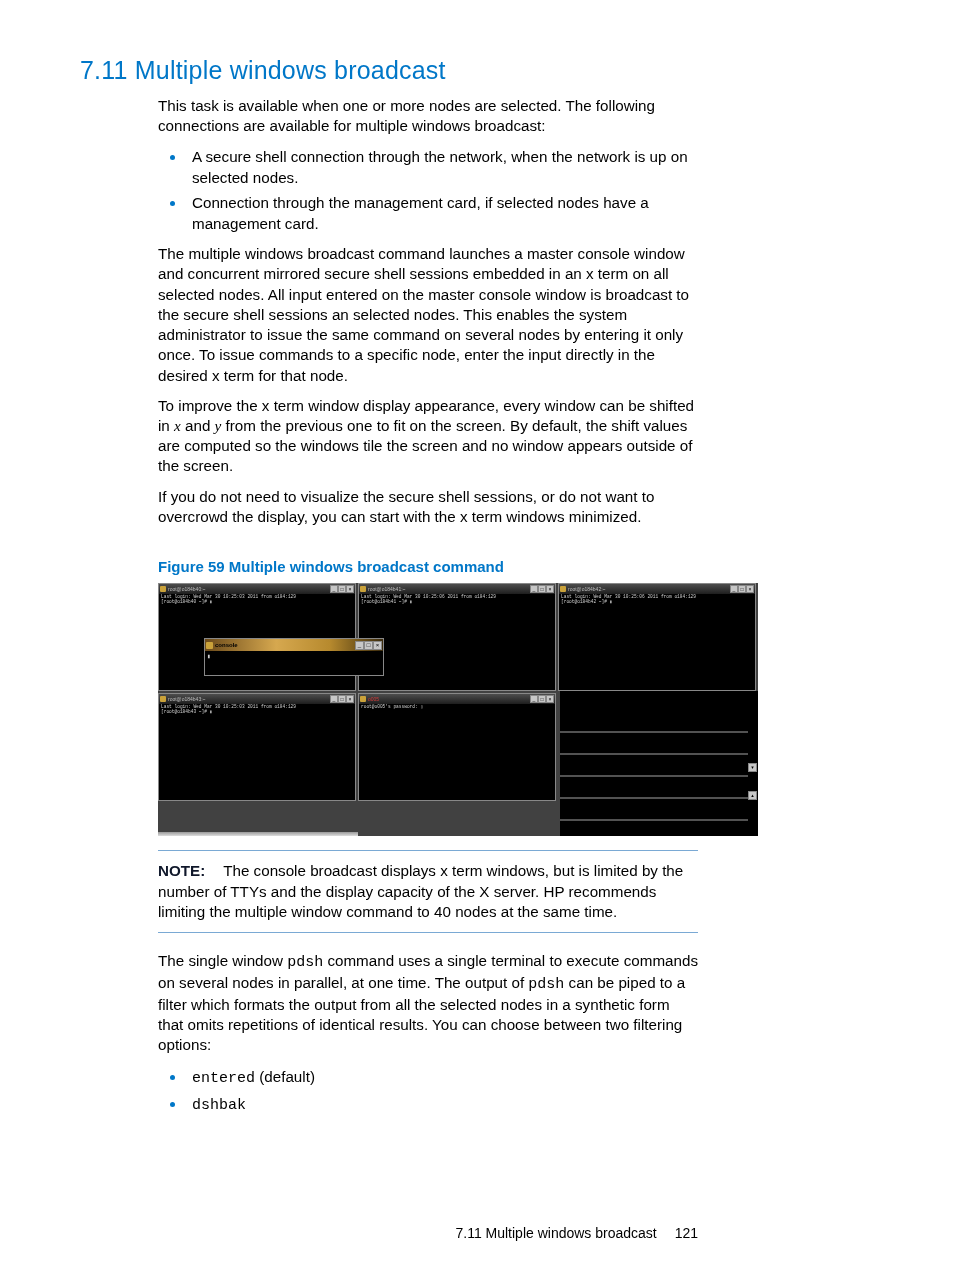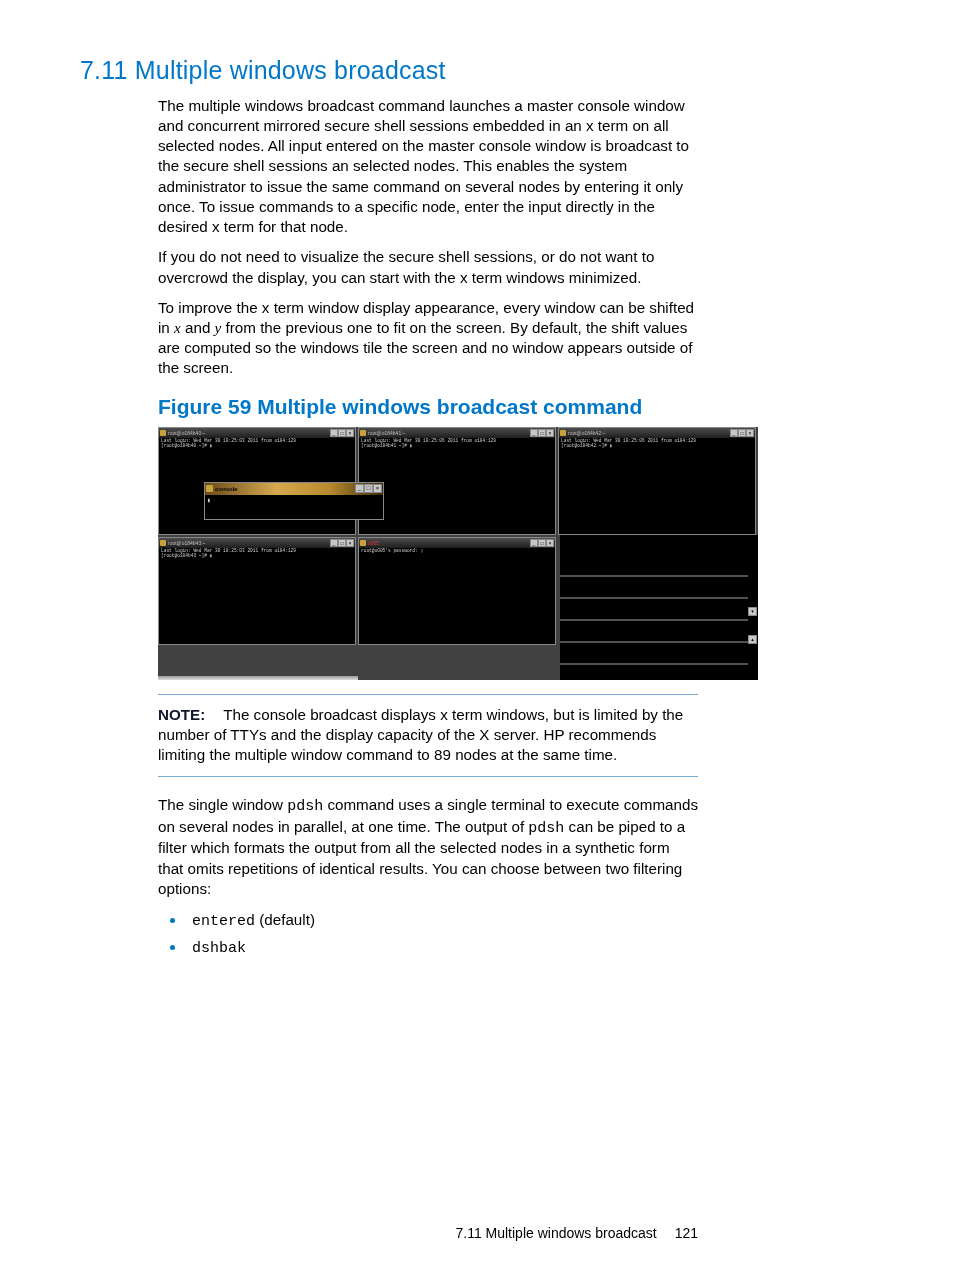--- a/index.html
+++ b/index.html
@@ -59,22 +59,22 @@
     font-family: "Courier New", monospace;
     font-size: 15px;
   }
   .italic-var {
     font-style: italic;
     font-family: "Times New Roman", serif;
   }
   .fig-caption {
     font-weight: 700;
     color: #0077c8;
-    font-size: 21px;
-    margin: 14px 0 6px 0;
+    font-size: 15px;
+    margin: 30px 0 6px 0;
   }
   
   .figure-box {
     width: 600px;
     height: 253px;
     position: relative;
     background: #414141;
     margin-bottom: 14px;
   }
   .term-win {
@@ -220,29 +220,34 @@
   }
 </style>
 </head>
 <body>
 
 <div class="page">
 
   <h2 class="section-title">7.11 Multiple windows broadcast</h2>
 
   <div class="indent">
-
+    <p class="body">This task is available when one or more nodes are selected. The following connections are available for multiple windows broadcast:</p>
+
+    <ul class="bullets">
+      <li>A secure shell connection through the network, when the network is up on selected nodes.</li>
+      <li>Connection through the management card, if selected nodes have a management card.</li>
+    </ul>
 
     <p class="body">The multiple windows broadcast command launches a master console window and concurrent mirrored secure shell sessions embedded in an x term on all selected nodes. All input entered on the master console window is broadcast to the secure shell sessions an selected nodes. This enables the system administrator to issue the same command on several nodes by entering it only once. To issue commands to a specific node, enter the input directly in the desired x term for that node.</p>
-
-    <p class="body">If you do not need to visualize the secure shell sessions, or do not want to overcrowd the display, you can start with the x term windows minimized.</p>
 
     <p class="body">
       <span>To improve the x term window display appearance, every window can be shifted in </span><span class="italic-var">x</span><span> and </span><span class="italic-var">y</span><span> from the previous one to fit on the screen. By default, the shift values are computed so the windows tile the screen and no window appears outside of the screen.</span>
     </p>
+
+    <p class="body">If you do not need to visualize the secure shell sessions, or do not want to overcrowd the display, you can start with the x term windows minimized.</p>
 
     <div class="fig-caption">Figure 59 Multiple windows broadcast command</div>
 
     <div class="figure-box">
 
       <div class="term-win" style="left:0; top:0; width:198px; height:108px;">
         <div class="term-title">
           <span class="icon"></span>
           <span class="t">root@o184b40:~</span>
           <span class="btns">
@@ -332,21 +337,21 @@
         </div>
         <div class="console-body">▮</div>
       </div>
 
       <div style="position:absolute; left:0; bottom:0; width:200px; height:4px; background:linear-gradient(#999,#ddd);"></div>
     </div>
 
     <div class="note-wrap">
       <p class="body" style="margin:0;">
         <span class="note-label">NOTE:</span>
-        <span>The console broadcast displays x term windows, but is limited by the number of TTYs and the display capacity of the X server. HP recommends limiting the multiple window command to 89 nodes at the same time.</span>
+        <span>The console broadcast displays x term windows, but is limited by the number of TTYs and the display capacity of the X server. HP recommends limiting the multiple window command to 40 nodes at the same time.</span>
       </p>
     </div>
   </div>
 
 
   <div class="indent">
     <p class="body">
       <span>The single window </span><span class="mono-inline">pdsh</span><span> command uses a single terminal to execute commands on several nodes in parallel, at one time. The output of </span><span class="mono-inline">pdsh</span><span> can be piped to a filter which formats the output from all the selected nodes in a synthetic form that omits repetitions of identical results. You can choose between two filtering options:</span>
     </p>
 

